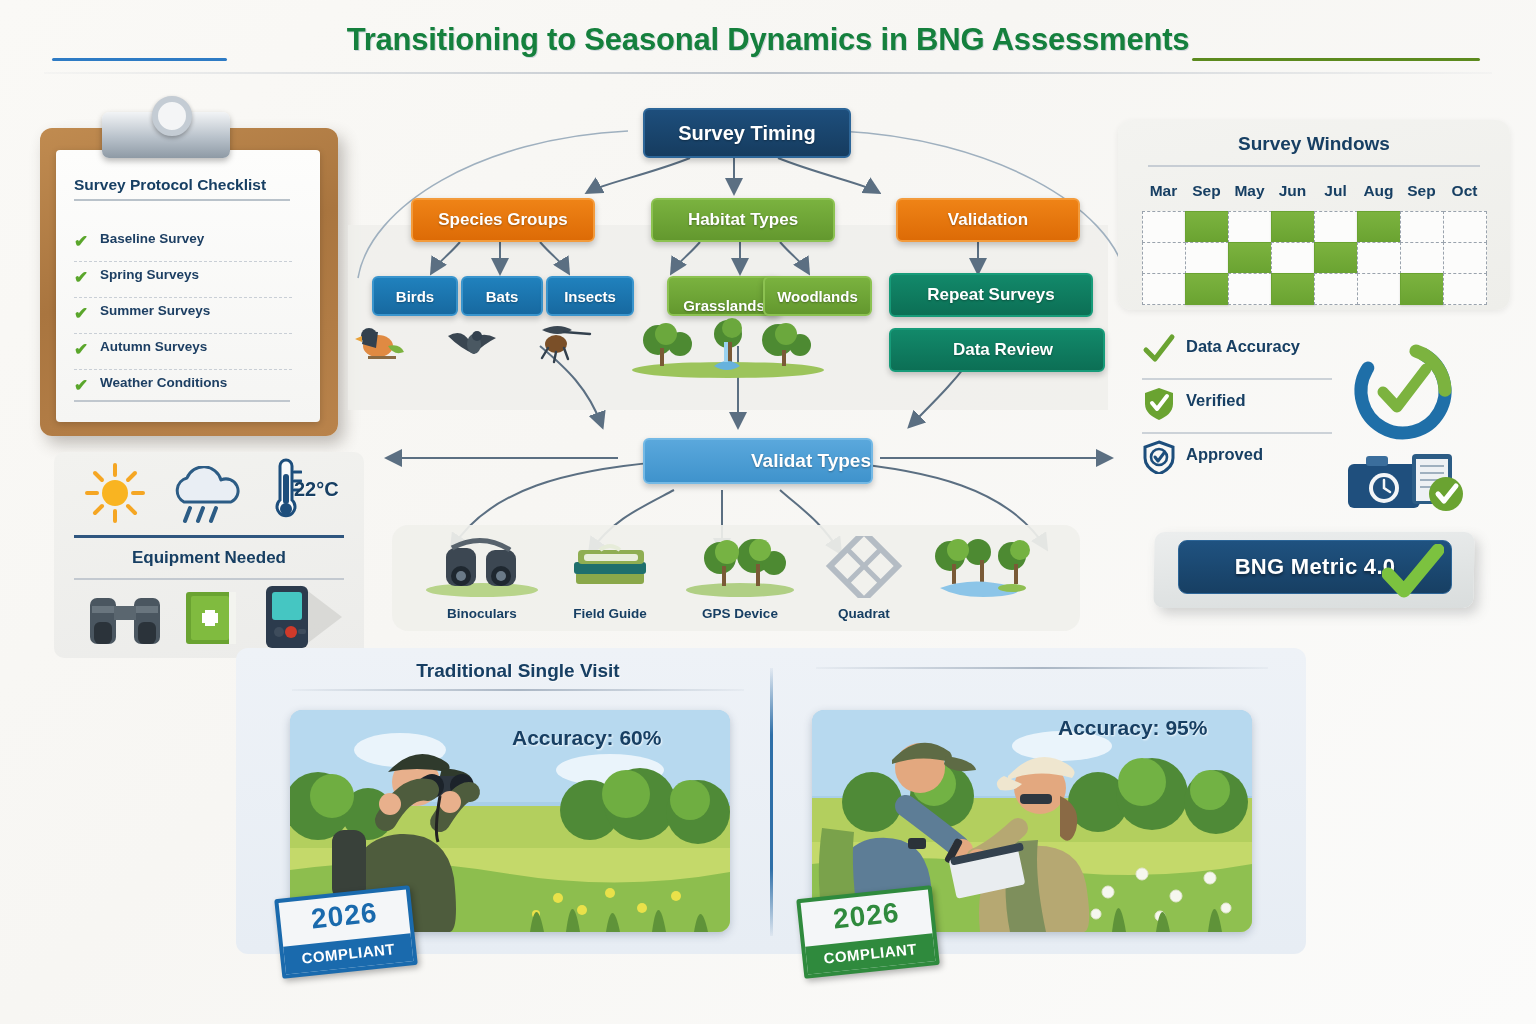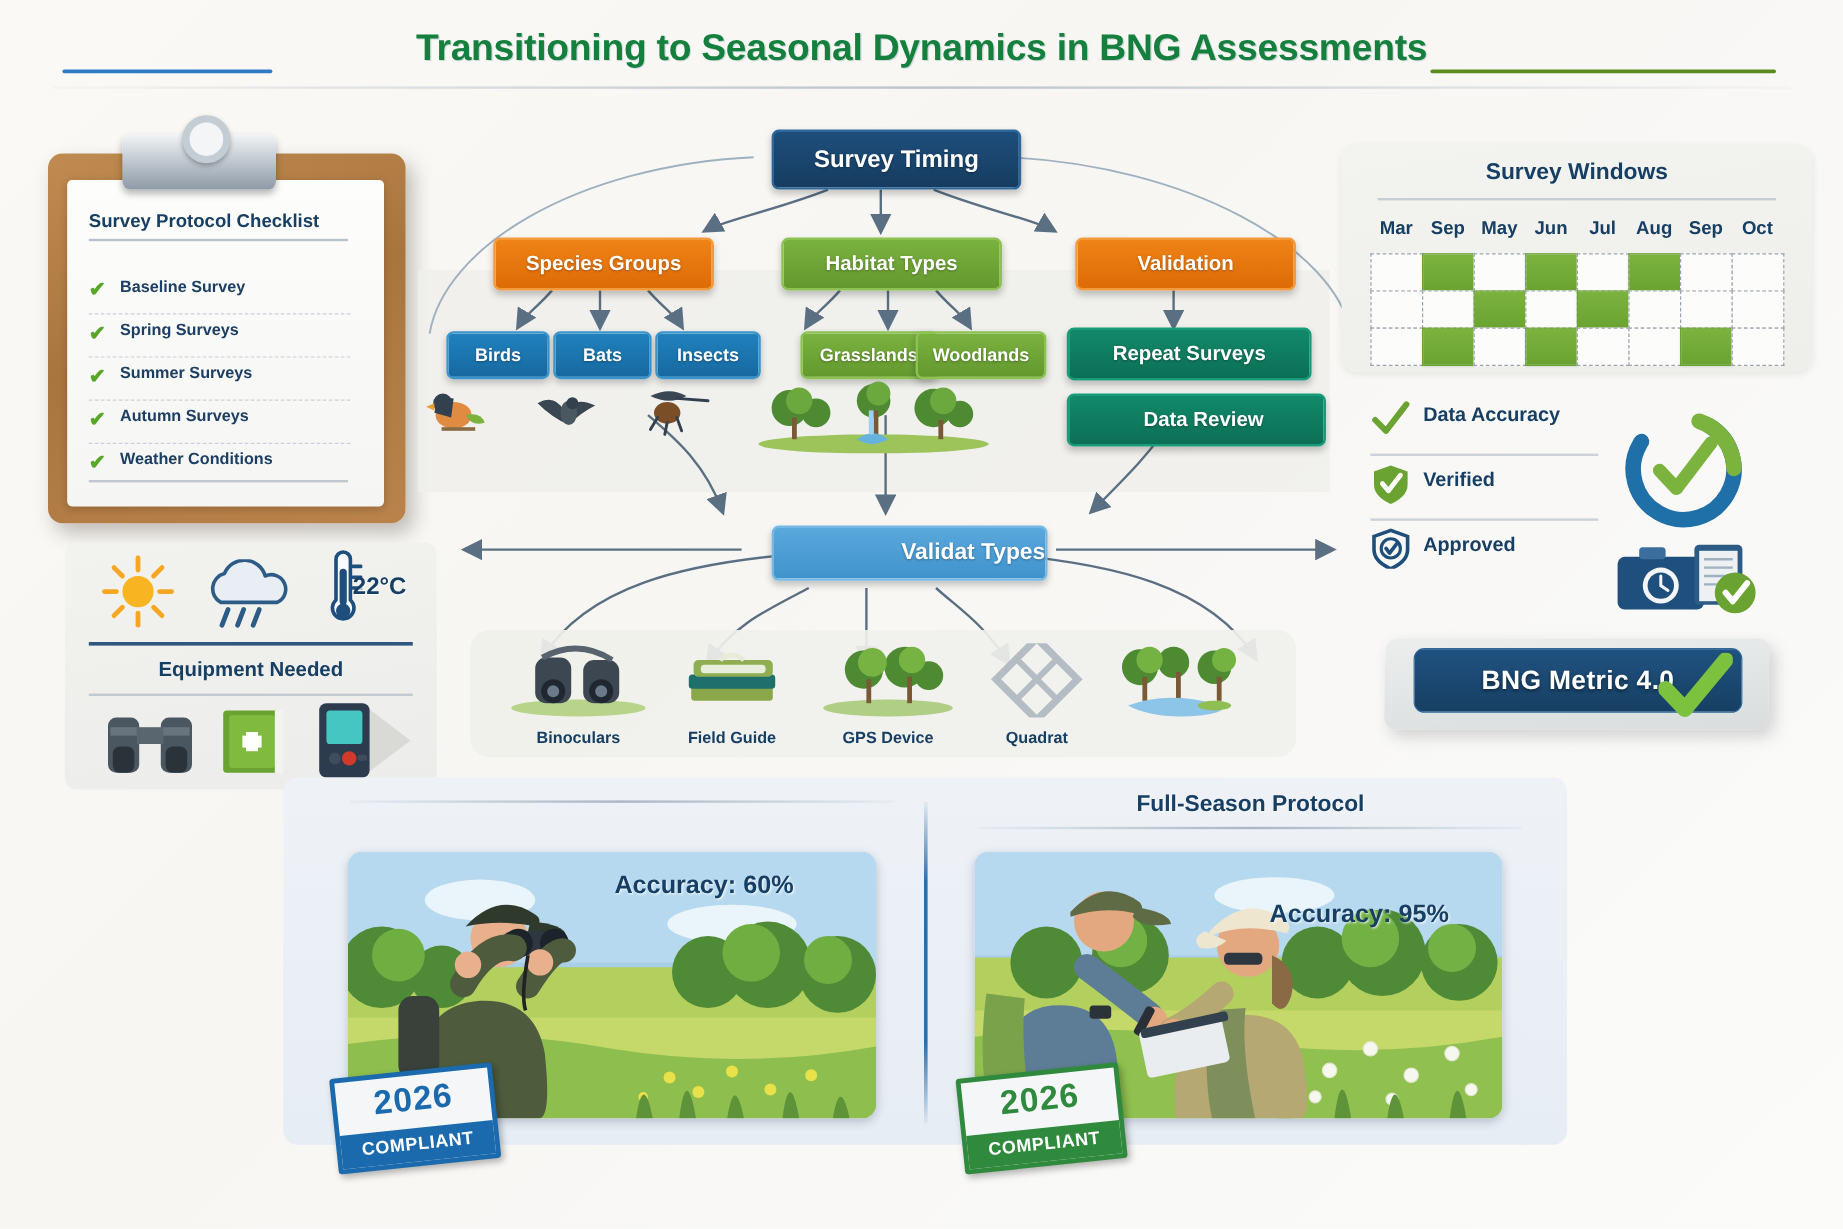--- a/index.html
+++ b/index.html
@@ -78,21 +78,21 @@
     background:linear-gradient(180deg,#7ab23f,#63982e);border:2px solid #8cc251;}
   #n-validation{left:877px;top:198px;width:180px;height:40px;font-size:17px;
     background:linear-gradient(180deg,#ef8316,#dd6b06);border:2px solid #f39b3c;}
   #n-birds{left:353px;top:276px;width:82px;height:36px;font-size:15px;
     background:linear-gradient(180deg,#2081bd,#1769a0);border:2px solid #3a95cd;}
   #n-bats{left:442px;top:276px;width:78px;height:36px;font-size:15px;
     background:linear-gradient(180deg,#2081bd,#1769a0);border:2px solid #3a95cd;}
   #n-insects{left:527px;top:276px;width:84px;height:36px;font-size:15px;
     background:linear-gradient(180deg,#2081bd,#1769a0);border:2px solid #3a95cd;}
   #n-grasslands{left:648px;top:276px;width:110px;height:36px;font-size:15px;
-    background:linear-gradient(180deg,#7ab23f,#63982e);border:2px solid #8cc251;}
+    background:linear-gradient(180deg,#7ab23f,#63982e);border:2px solid #8cc251;align-items:flex-end;}
   #n-woodlands{left:744px;top:276px;width:105px;height:36px;font-size:15px;
     background:linear-gradient(180deg,#7ab23f,#63982e);border:2px solid #8cc251;}
   #n-repeat{left:870px;top:273px;width:200px;height:40px;font-size:17px;
     background:linear-gradient(180deg,#12896a,#0c6f55);border:2px solid #179b79;}
   #n-datareview{left:870px;top:328px;width:200px;height:40px;font-size:17px;
     background:linear-gradient(180deg,#12896a,#0c6f55);border:2px solid #179b79;padding-left:12px;}
   #n-validat{left:624px;top:438px;width:226px;height:42px;font-size:19px;
     background:linear-gradient(180deg,#5aa8dc,#3f93cc);border:2px solid #74b9e5;justify-content:flex-end;}
 
   .crit{position:absolute;width:62px;height:46px;}
@@ -569,24 +569,24 @@
   <span id="bng-label">BNG Metric 4.0</span>
 </div>
 <svg id="bng-check" class="abs" viewBox="0 0 62 54">
   <path d="M6 30 L22 47 L56 6" fill="none" stroke="#7cc23f" stroke-width="13" stroke-linecap="round" stroke-linejoin="round"></path>
 </svg>
 
 <div id="cmp-panel" class="abs"></div>
 <div id="cmp-divider" class="abs"></div>
 
 <div class="cmp-half abs" style="left:258px">
+  <div class="cmp-title">Traditional Single Visit</div>
   <div class="cmp-title-rule"></div>
 </div>
 <div class="cmp-half abs" style="left:782px">
-  <div class="cmp-title">Full-Season Protocol</div>
   <div class="cmp-title-rule"></div>
 </div>
 
 <div class="photo abs" style="left:290px">
   <svg viewBox="0 0 440 222" width="440" height="222">
     <rect width="440" height="222" fill="#a9cfe8"></rect>
     <rect y="0" width="440" height="92" fill="#b7d9ef"></rect>
     <ellipse cx="110" cy="40" rx="46" ry="17" fill="#eaf4fb"></ellipse>
     <ellipse cx="320" cy="60" rx="54" ry="16" fill="#eaf4fb"></ellipse>
     <rect y="96" width="440" height="126" fill="#b3cf5e"></rect>
@@ -697,21 +697,21 @@
       <path d="M192 66 q-12 6 -4 14 q14 2 22 -6 z" fill="#efe6cf"></path>
       <path d="M248 86 q22 10 16 34 q-6 18 -16 6 z" fill="#8a6a45"></path>
       <rect x="208" y="84" width="32" height="10" rx="4" fill="#2e3740"></rect>
       <path d="M206 118 q-24 22 -42 30" fill="none" stroke="#b6a872" stroke-width="20" stroke-linecap="round"></path>
       <circle cx="166" cy="150" r="11" fill="#e3a87f"></circle>
       <rect x="140" y="142" width="70" height="40" rx="4" fill="#e9edf0" transform="rotate(-12 175 162)"></rect>
       <rect x="138" y="140" width="74" height="8" rx="3" fill="#33414e" transform="rotate(-12 175 144)"></rect>
     </g>
   </svg>
 </div>
-<div class="acc-txt abs" style="left:1058px;top:750px">
+<div class="acc-txt abs" style="left:1058px;top:716px">
   <span>Accuracy:</span>
   <span>95%</span>
 </div>
 
 <div id="stamp-left" class="stamp abs">
   <div class="yr">2026</div>
   <div class="cp">COMPLIANT</div>
 </div>
 <div id="stamp-right" class="stamp abs">
   <div class="yr">2026</div>

